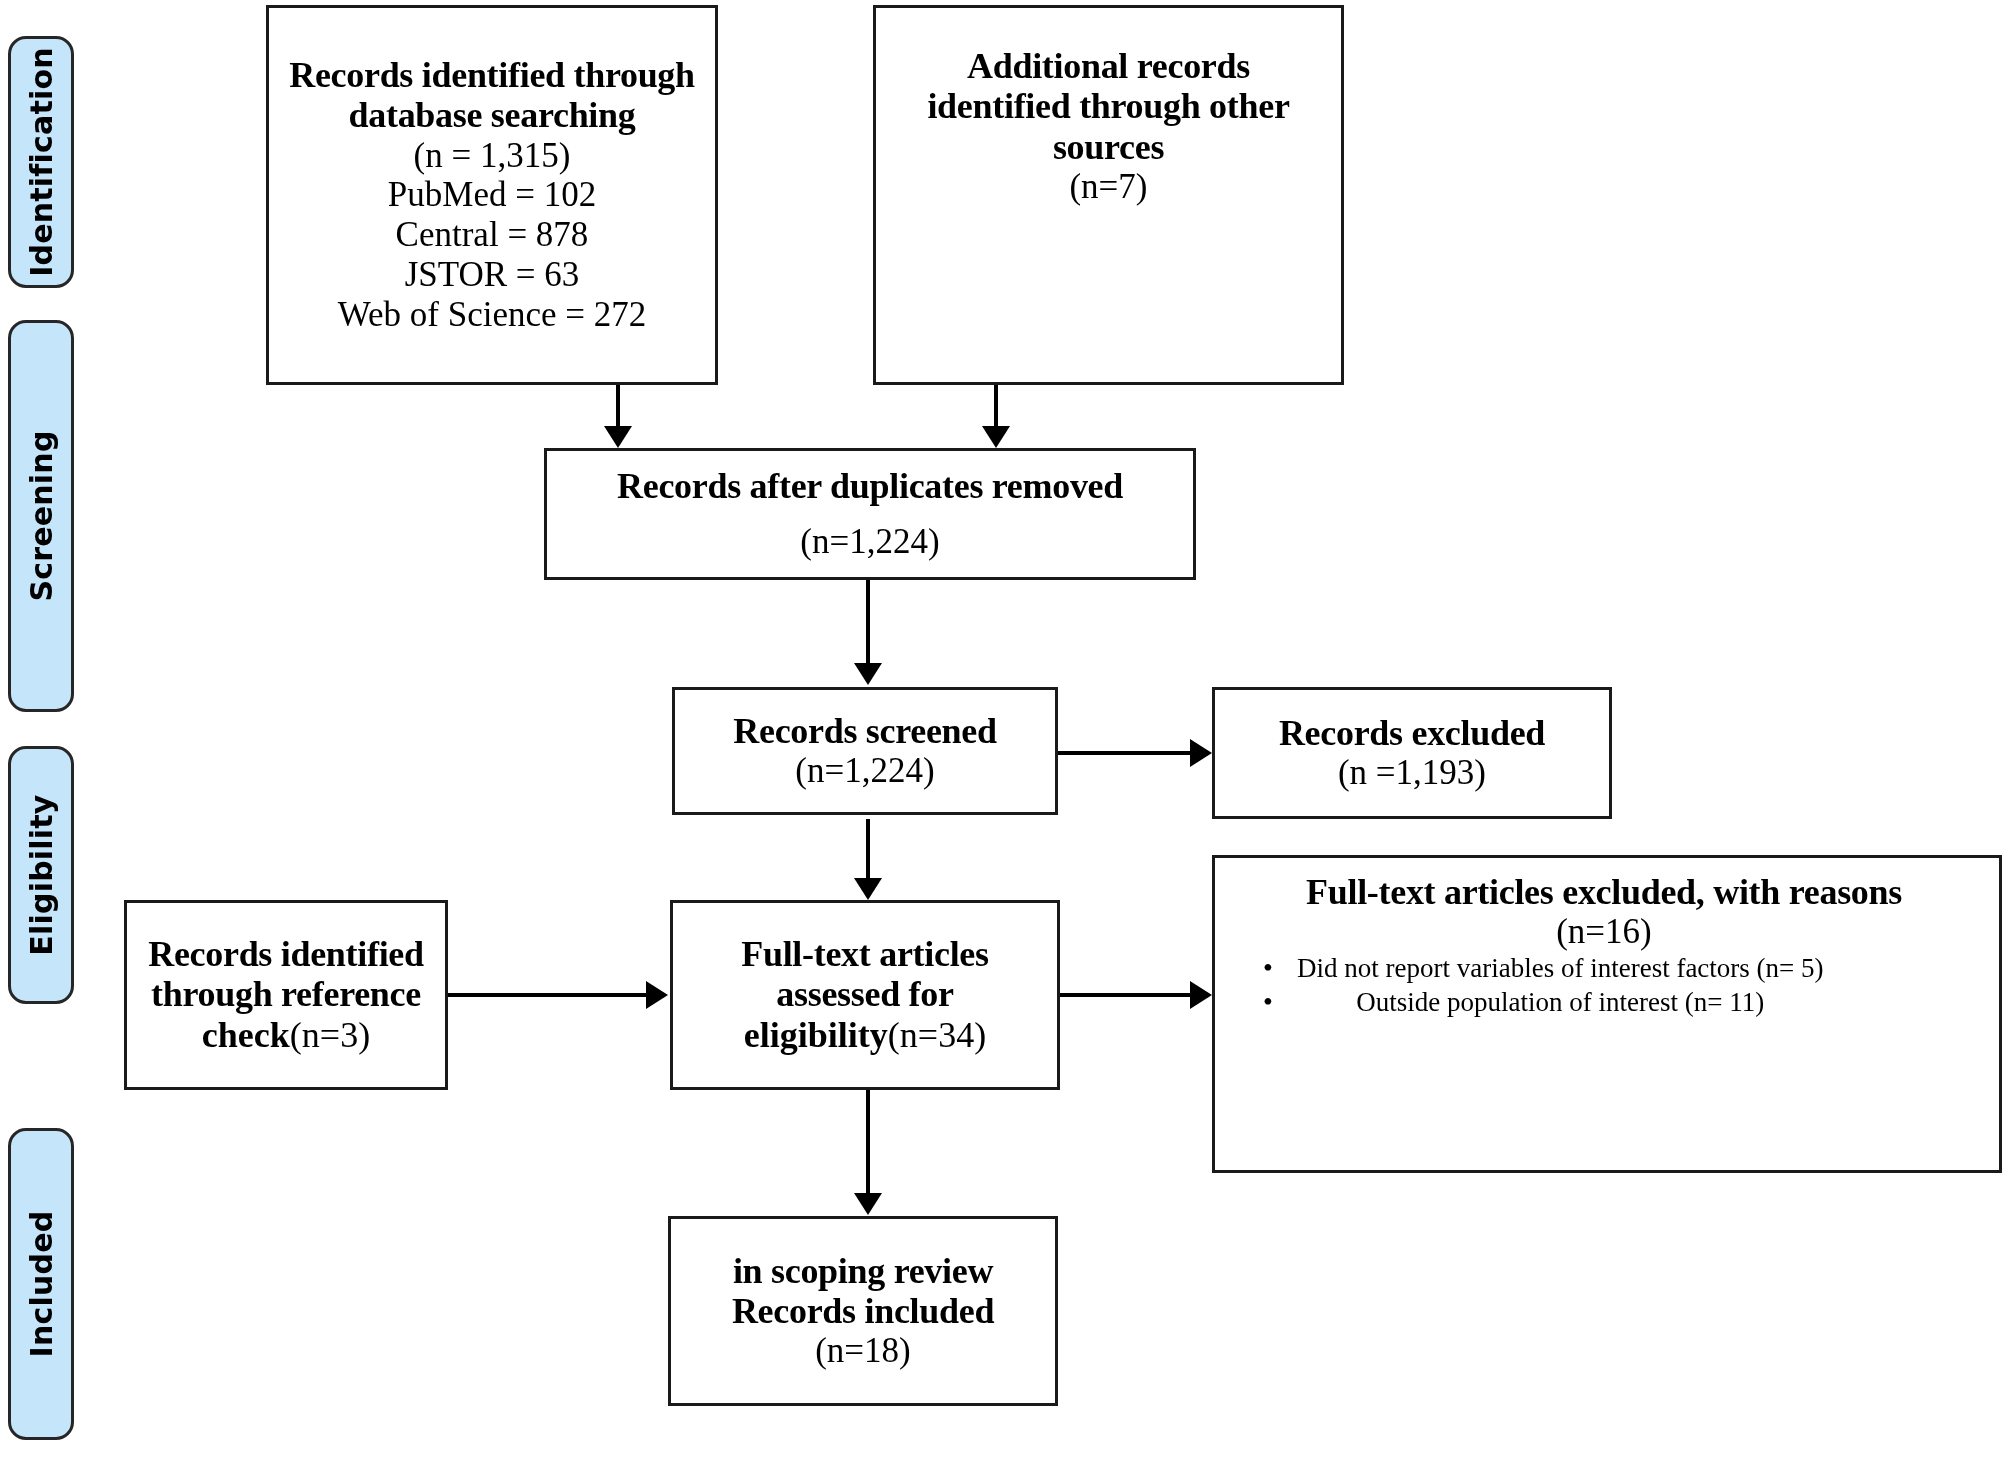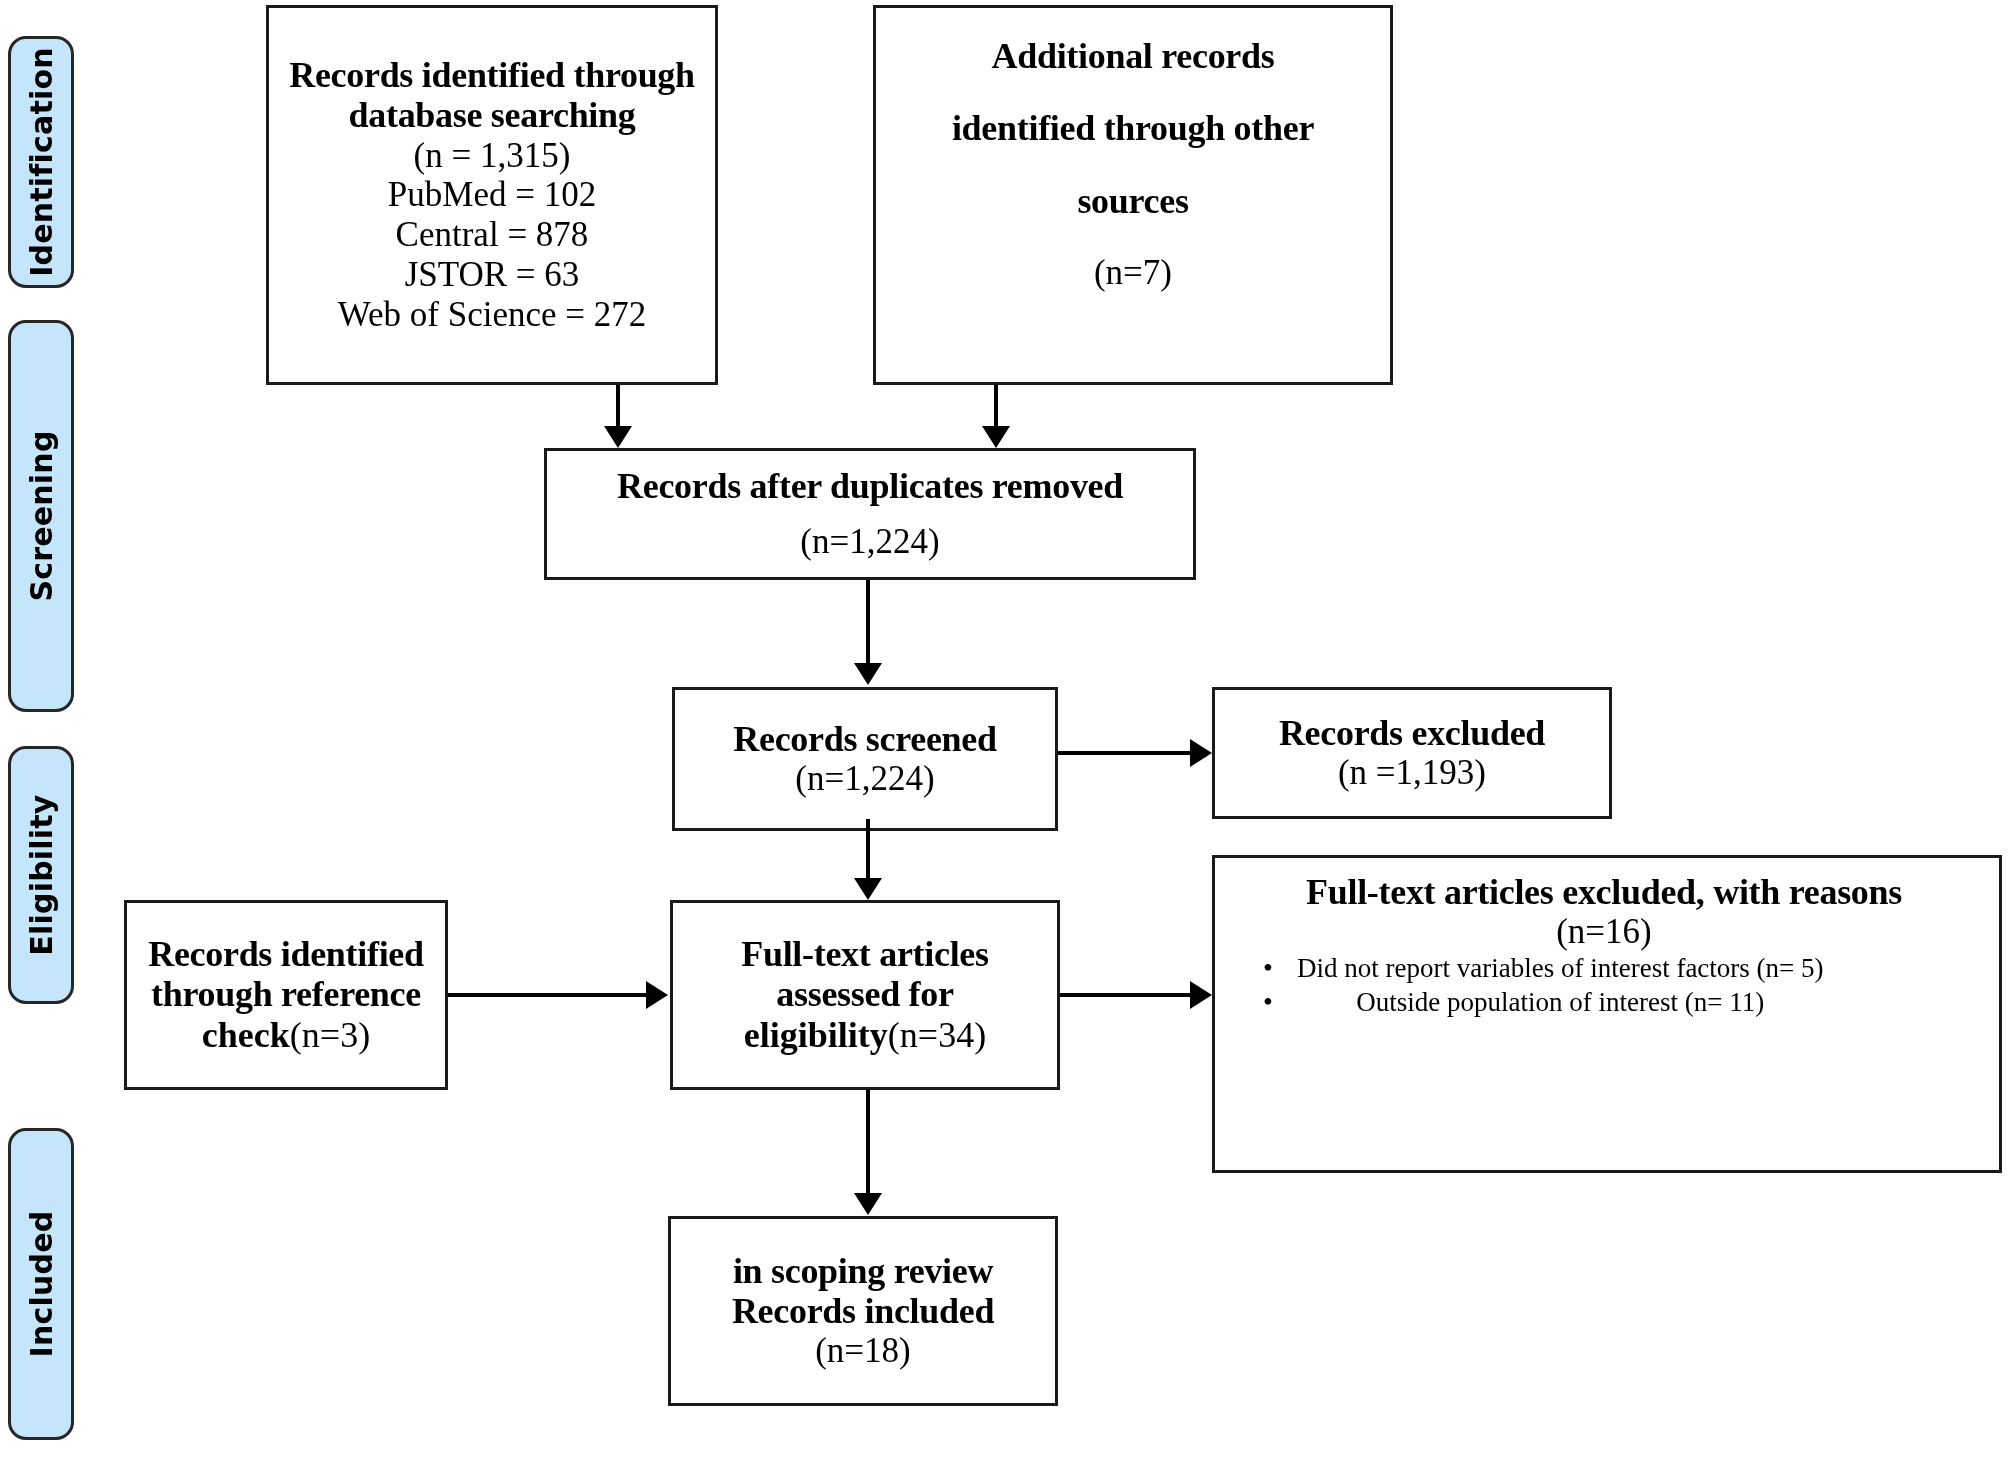--- a/index.html
+++ b/index.html
@@ -116,42 +116,42 @@
   <div class="box center-v" style="left:266px;top:5px;width:452px;height:380px;padding:0 10px;align-items:flex-end;">
     <div class="blk hd">Records identified through</div>
     <div class="blk hd">database searching</div>
     <div class="blk sub">(n = 1,315)</div>
     <div class="blk sub">PubMed = 102</div>
     <div class="blk sub">Central = 878</div>
     <div class="blk sub">JSTOR = 63</div>
     <div class="blk sub">Web of Science = 272</div>
   </div>
 
-  <div class="box" style="left:873px;top:5px;width:520px;height:380px;padding:28px 12px 0 12px;gap:32px;">
+  <div class="box" style="left:873px;top:5px;width:471px;height:380px;padding:38px 12px 0 12px;">
     <div class="blk hd">Additional records</div>
     <div class="blk hd">identified through other</div>
     <div class="blk hd">sources</div>
     <div class="blk sub">(n=7)</div>
   </div>
 
   <div class="vline" style="left:616px;top:385px;height:42px;"></div>
   <div class="arrow-d" style="left:604px;top:426px;"></div>
 
   <div class="vline" style="left:994px;top:385px;height:42px;"></div>
   <div class="arrow-d" style="left:982px;top:426px;"></div>
 
   <div class="box center-v" style="left:544px;top:448px;width:652px;height:132px;padding:6px 10px;gap:16px;">
     <div class="blk hd">Records after duplicates removed</div>
     <div class="blk sub">(n=1,224)</div>
   </div>
 
   <div class="vline" style="left:866px;top:580px;height:84px;"></div>
   <div class="arrow-d" style="left:854px;top:663px;"></div>
 
-  <div class="box center-v" style="left:672px;top:687px;width:386px;height:144px;padding:2px 8px;">
+  <div class="box center-v" style="left:672px;top:687px;width:386px;height:128px;padding:2px 8px;">
     <div class="blk hd">Records screened</div>
     <div class="blk sub">(n=1,224)</div>
   </div>
 
   <div class="box center-v" style="left:1212px;top:687px;width:400px;height:132px;padding:6px 8px;">
     <div class="blk hd">Records excluded</div>
     <div class="blk sub">(n =1,193)</div>
   </div>
 
   <div class="hline" style="left:1058px;top:751px;width:134px;"></div>

